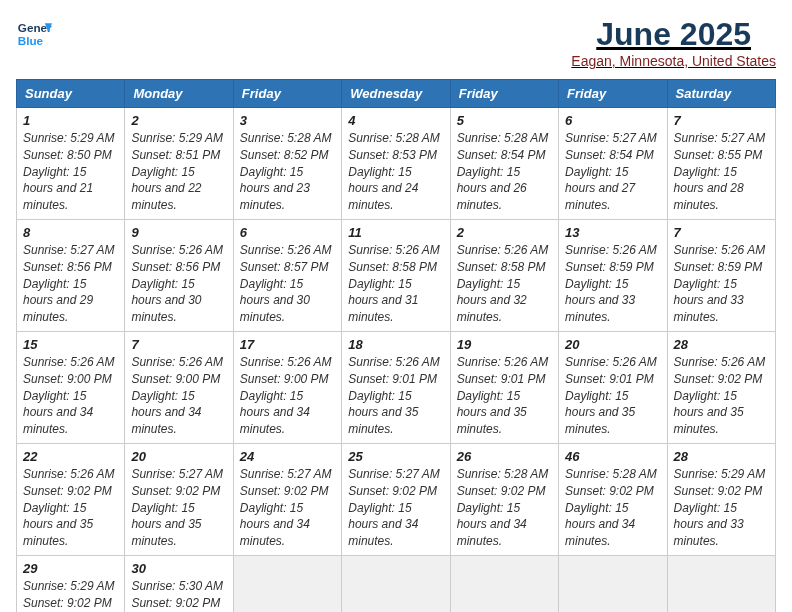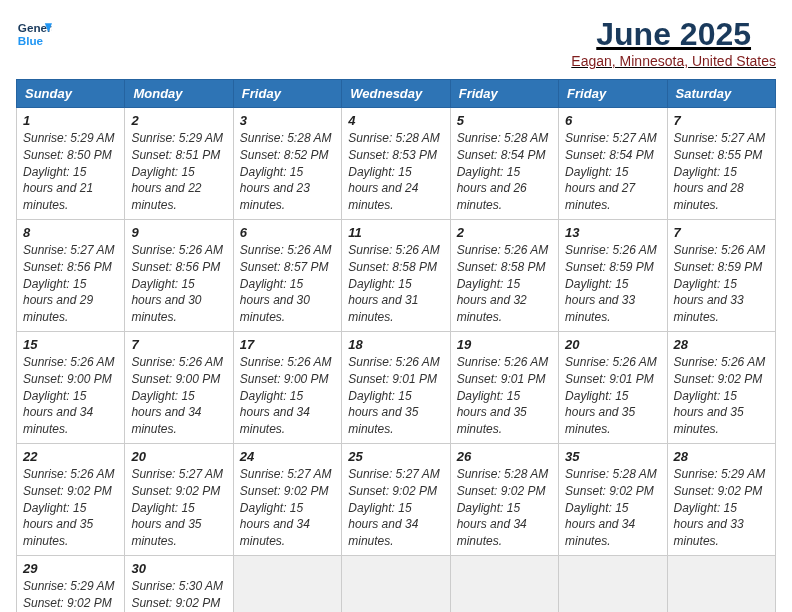--- a/index.html
+++ b/index.html
@@ -321,21 +321,21 @@
       </td>
         <td>
         <span class="day-number">26</span>
         <div class="day-info">
           Sunrise: 5:28 AM<br>
           Sunset: 9:02 PM<br>
           Daylight: 15 hours and 34 minutes.
         </div>
       </td>
         <td>
-        <span class="day-number">35</span>
+        <span class="day-number">46</span>
         <div class="day-info">
           Sunrise: 5:28 AM<br>
           Sunset: 9:02 PM<br>
           Daylight: 15 hours and 34 minutes.
         </div>
       </td>
         <td>
         <span class="day-number">28</span>
         <div class="day-info">
           Sunrise: 5:29 AM<br>

